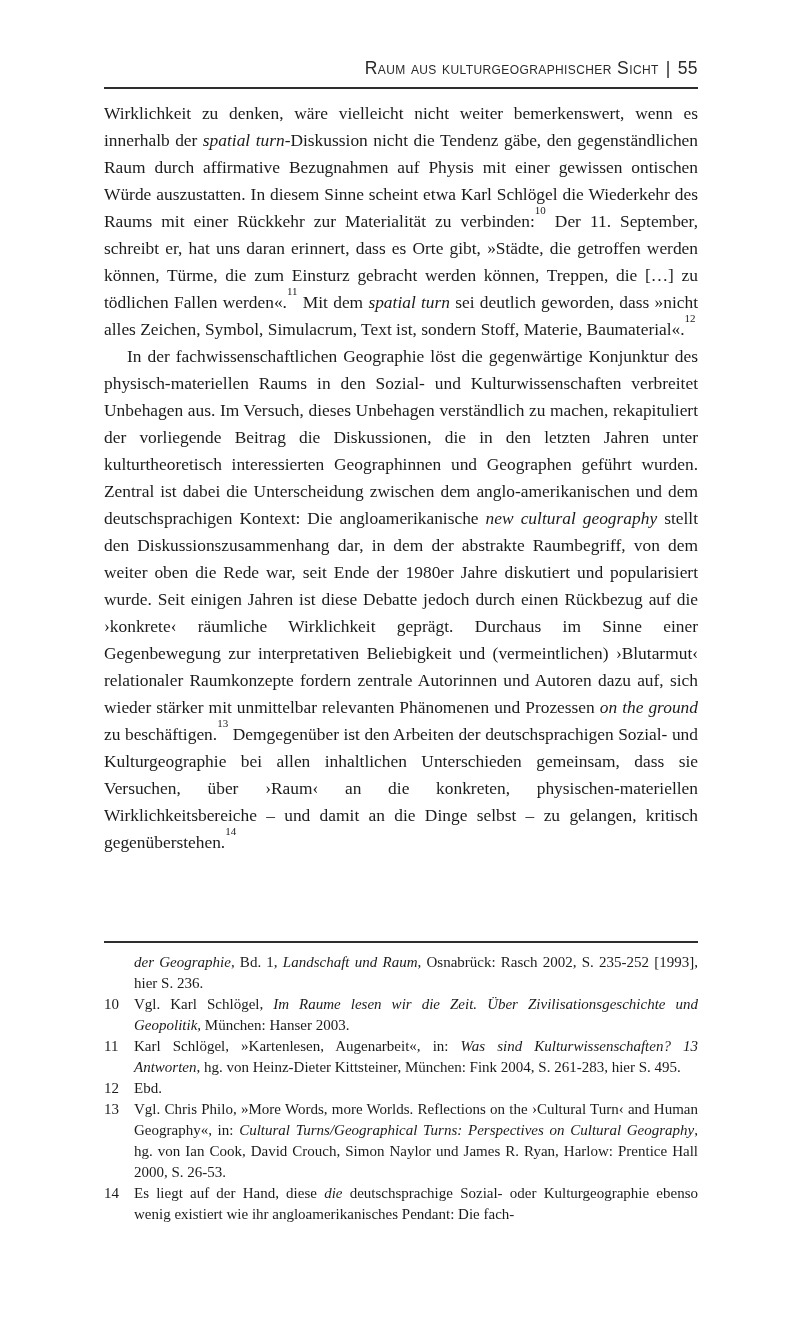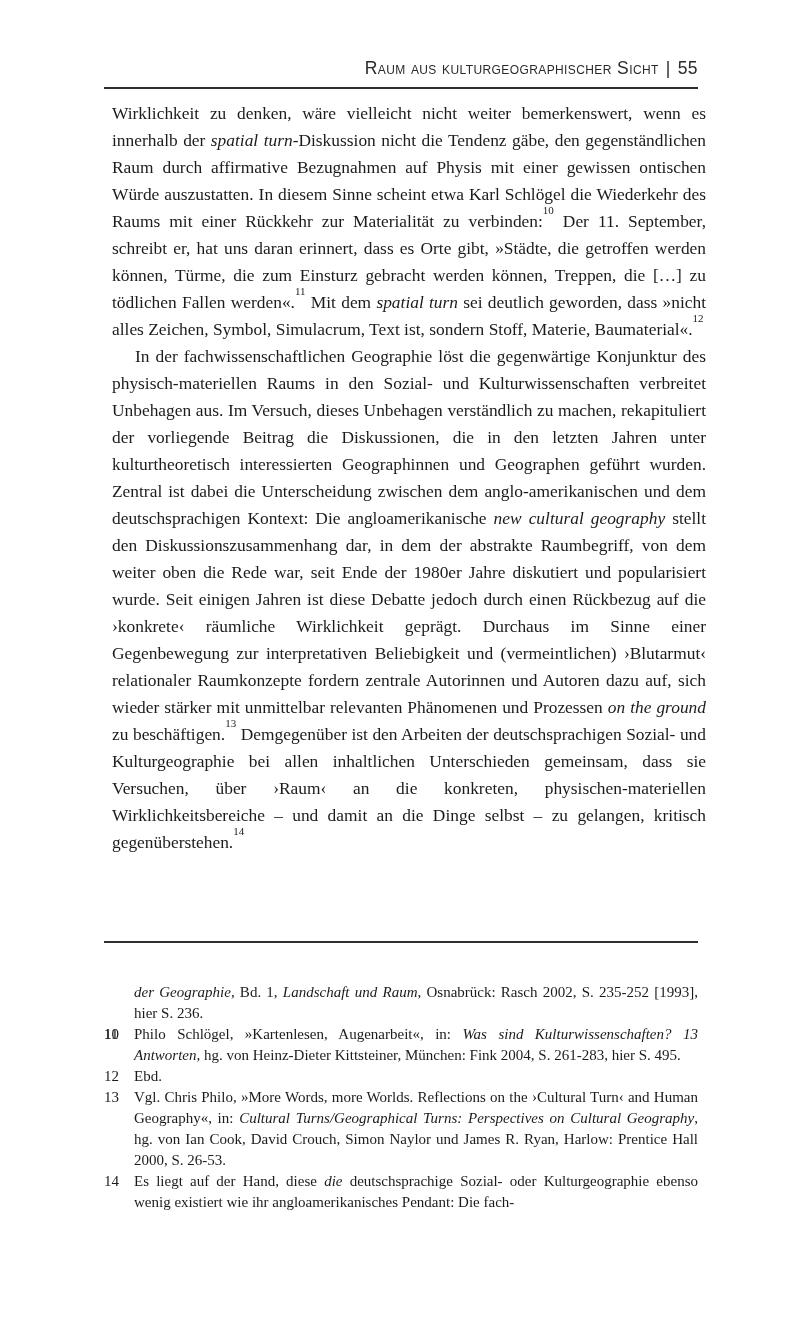--- a/index.html
+++ b/index.html
@@ -37,21 +37,20 @@
   }
   .body-text {
     position: absolute;
     top: 100px;
     left: 104px;
     width: 594px;
     text-align: justify;
     font-size: 17.4px;
     line-height: 27px;
     hyphens: auto;
-    margin-left: 8px;
     -webkit-hyphens: auto;
   }
   .body-para { margin: 0; }
   .body-para.indent { text-indent: 23px; }
   em { font-style: italic; }
   sup.fn-ref {
     font-size: 11px;
     line-height: 0;
     position: relative;
     top: -6px;
@@ -59,21 +58,21 @@
   .footnote-rule {
     position: absolute;
     top: 941px;
     left: 104px;
     width: 594px;
     height: 2px;
     background: #2e2e2e;
   }
   .footnotes {
     position: absolute;
-    top: 982px;
+    top: 952px;
     left: 104px;
     width: 594px;
     font-size: 15px;
     line-height: 21px;
     hyphens: auto;
     -webkit-hyphens: auto;
   }
   .footnote-item {
     position: relative;
     padding-left: 30px;
@@ -108,22 +107,22 @@
   <main class="body-text">
       <p class="body-para"><span>Wirklichkeit zu denken, wäre vielleicht nicht weiter bemerkenswert, wenn es innerhalb der </span><em>spatial turn</em><span>-Diskussion nicht die Tendenz gäbe, den gegenständlichen Raum durch affirmative Bezugnahmen auf Physis mit einer gewissen ontischen Würde auszustatten. In diesem Sinne scheint etwa Karl Schlögel die Wiederkehr des Raums mit einer Rückkehr zur Materialität zu verbinden:</span><sup class="fn-ref">10</sup><span> Der 11. September, schreibt er, hat uns daran erinnert, dass es Orte gibt, »Städte, die getroffen werden können, Türme, die zum Einsturz gebracht werden können, Treppen, die […] zu tödlichen Fallen werden«.</span><sup class="fn-ref">11</sup><span> Mit dem </span><em>spatial turn</em><span> sei deutlich geworden, dass »nicht alles Zeichen, Symbol, Simulacrum, Text ist, sondern Stoff, Materie, Baumaterial«.</span><sup class="fn-ref">12</sup></p>
       <p class="body-para indent"><span>In der fachwissenschaftlichen Geographie löst die gegenwärtige Konjunktur des physisch-materiellen Raums in den Sozial- und Kulturwissenschaften verbreitet Unbehagen aus. Im Versuch, dieses Unbehagen verständlich zu machen, rekapituliert der vorliegende Beitrag die Diskussionen, die in den letzten Jahren unter kulturtheoretisch interessierten Geographinnen und Geographen geführt wurden. Zentral ist dabei die Unterscheidung zwischen dem anglo-amerikanischen und dem deutschsprachigen Kontext: Die angloamerikanische </span><em>new cultural geography</em><span> stellt den Diskussionszusammenhang dar, in dem der abstrakte Raumbegriff, von dem weiter oben die Rede war, seit Ende der 1980er Jahre diskutiert und popularisiert wurde. Seit einigen Jahren ist diese Debatte jedoch durch einen Rückbezug auf die ›konkrete‹ räumliche Wirklichkeit geprägt. Durchaus im Sinne einer Gegenbewegung zur interpretativen Beliebigkeit und (vermeintlichen) ›Blutarmut‹ relationaler Raumkonzepte fordern zentrale Autorinnen und Autoren dazu auf, sich wieder stärker mit unmittelbar relevanten Phänomenen und Prozessen </span><em>on the ground</em><span> zu beschäftigen.</span><sup class="fn-ref">13</sup><span> Demgegenüber ist den Arbeiten der deutschsprachigen Sozial- und Kulturgeographie bei allen inhaltlichen Unterschieden gemeinsam, dass sie Versuchen, über ›Raum‹ an die konkreten, physischen-materiellen Wirklichkeitsbereiche – und damit an die Dinge selbst – zu gelangen, kritisch gegenüberstehen.</span><sup class="fn-ref">14</sup></p>
     </main>
 
   <div class="footnote-rule"></div>
 
   <section class="footnotes">
     <div class="footnote-list">
         <div class="footnote-item"><span class="footnote-number"></span><span class="footnote-text"><em>der Geographie</em><span>, Bd. 1, </span><em>Landschaft und Raum</em><span>, Osnabrück: Rasch 2002, S. 235-252 [1993], hier S. 236.</span></span></div>
-        <div class="footnote-item"><span class="footnote-number">10</span></div>
-        <div class="footnote-item"><span class="footnote-number">11</span><span class="footnote-text"><span>Philo Schlögel, »Kartenlesen, Augenarbeit«, in: </span><em>Was sind Kulturwissenschaften? 13 Antworten</em><span>, hg. von Heinz-Dieter Kittsteiner, München: Fink 2004, S. 261-283, hier S. 495.</span></span></div>
+        <div class="footnote-item"><span class="footnote-number">10</span><span class="footnote-text"><span>Vgl. Karl Schlögel, </span><em>Im Raume lesen wir die Zeit. Über Zivilisationsgeschichte und Geopolitik,</em><span> München: Hanser 2003.</span></span></div>
+        <div class="footnote-item"><span class="footnote-number">11</span><span class="footnote-text"><span>Karl Schlögel, »Kartenlesen, Augenarbeit«, in: </span><em>Was sind Kulturwissenschaften? 13 Antworten</em><span>, hg. von Heinz-Dieter Kittsteiner, München: Fink 2004, S. 261-283, hier S. 495.</span></span></div>
         <div class="footnote-item"><span class="footnote-number">12</span><span class="footnote-text"><span>Ebd.</span></span></div>
         <div class="footnote-item"><span class="footnote-number">13</span><span class="footnote-text"><span>Vgl. Chris Philo, »More Words, more Worlds. Reflections on the ›Cultural Turn‹ and Human Geography«, in: </span><em>Cultural Turns/Geographical Turns: Perspectives on Cultural Geography</em><span>, hg. von Ian Cook, David Crouch, Simon Naylor und James R. Ryan, Harlow: Prentice Hall 2000, S. 26-53.</span></span></div>
         <div class="footnote-item"><span class="footnote-number">14</span><span class="footnote-text"><span>Es liegt auf der Hand, diese </span><em>die</em><span> deutschsprachige Sozial- oder Kulturgeographie ebenso wenig existiert wie ihr angloamerikanisches Pendant: Die fach-</span></span></div>
       </div>
   </section>
 
   <div class="watermark">Kartenlesen material</div>
 
 </div>
 

